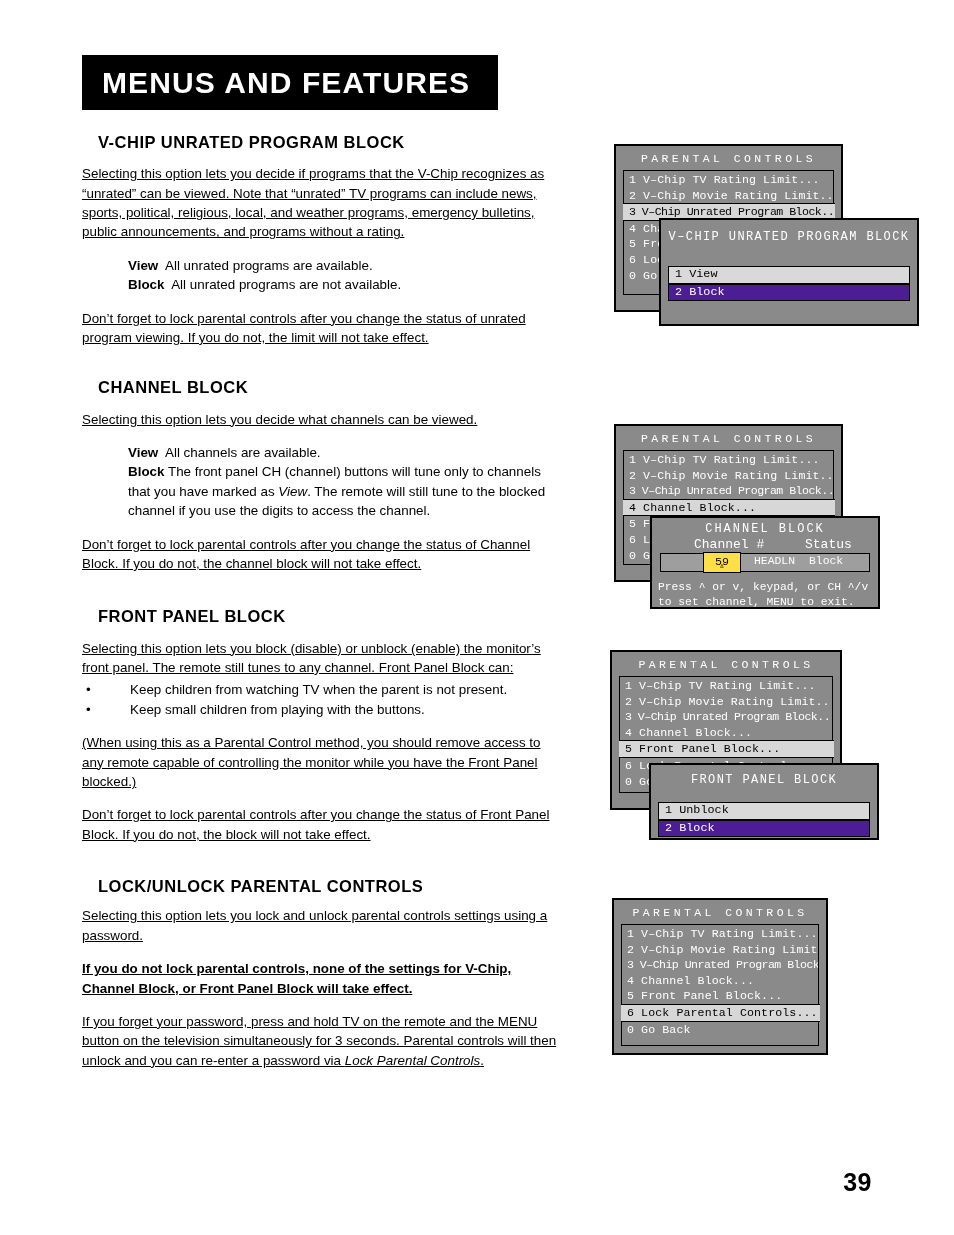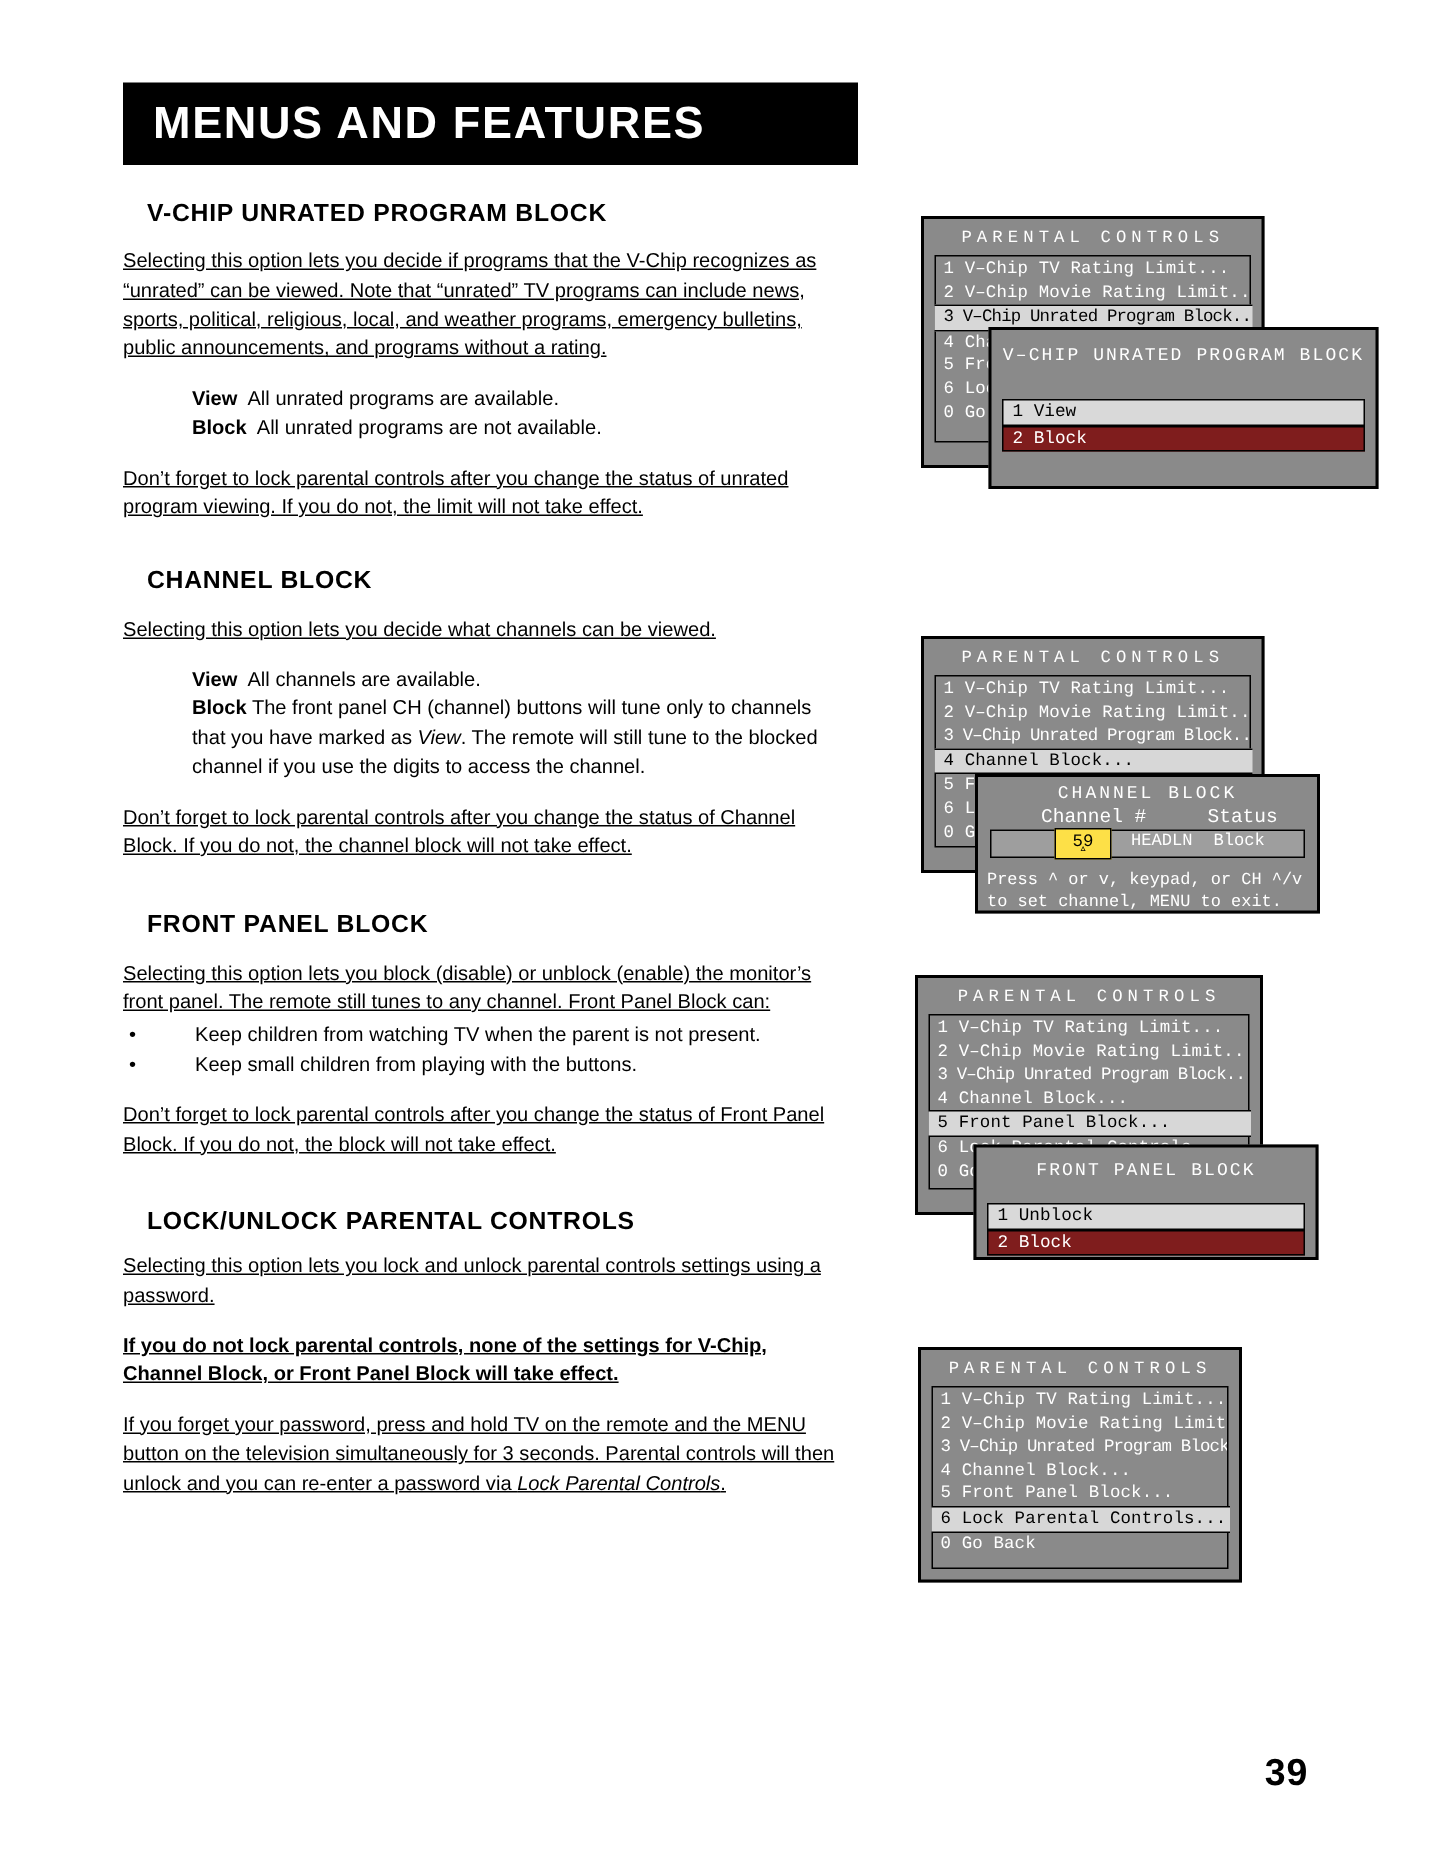--- a/index.html
+++ b/index.html
@@ -14,21 +14,21 @@
     font-family: "Liberation Sans", sans-serif;
     color: #000000;
     overflow: hidden;
   }
 
   
   #banner {
     position: absolute;
     left: 82px;
     top: 55px;
-    width: 490px;
+    width: 416px;
     height: 55px;
     background: #000000;
   }
   #banner-title {
     position: absolute;
     left: 20px;
     top: 50%;
     transform: translateY(-50%);
     color: #ffffff;
     font-family: "Liberation Sans", sans-serif;
@@ -169,21 +169,21 @@
     white-space: nowrap;
     font-family: "Liberation Mono", monospace;
   }
   .dlg-opt {
     font-size: 11.8px;
     line-height: 15.5px;
     color: #ffffff;
     padding-left: 6px;
     white-space: nowrap;
     font-family: "Liberation Mono", monospace;
-    background: #7f1d1d;
+    background: #4c1d95;
     border: 1.4px solid #000000;
     box-sizing: border-box;
   }
   .dlg-opt.sel {
     background: #d9d9d9;
     color: #000000;
   }
 
   
   .cb-hdrrow {
@@ -271,20 +271,21 @@
     <p class="para">Don’t forget to lock parental controls after you change the status of Channel Block. If you do not, the channel block will not take effect.</p>
   </div>
 
   <div class="section" style="margin-bottom:33px;">
     <h2 class="sec-title">FRONT PANEL BLOCK</h2>
     <p class="para" style="margin-bottom:3px;">Selecting this option lets you block (disable) or unblock (enable) the monitor’s front panel. The remote still tunes to any channel. Front Panel Block can:</p>
     <ul class="bullets">
       <li><span class="dot">•</span><span>Keep children from watching TV when the parent is not present.</span></li>
       <li><span class="dot">•</span><span>Keep small children from playing with the buttons.</span></li>
     </ul>
+    <p class="para">(When using this as a Parental Control method, you should remove access to any remote capable of controlling the monitor while you have the Front Panel blocked.)</p>
     <p class="para">Don’t forget to lock parental controls after you change the status of Front Panel Block. If you do not, the block will not take effect.</p>
   </div>
 
   <div class="section">
     <h2 class="sec-title" style="margin-bottom:11px;">LOCK/UNLOCK PARENTAL CONTROLS</h2>
     <p class="para">Selecting this option lets you lock and unlock parental controls settings using a password.</p>
     <p class="para bold">If you do not lock parental controls, none of the settings for V-Chip, Channel Block, or Front Panel Block will take effect.</p>
     <p class="para"><span>If you forget your password, press and hold TV on the remote and the MENU button on the television simultaneously for 3 seconds. Parental controls will then unlock and you can re-enter a password via </span><em class="it">Lock Parental Controls</em><span>.</span></p>
   </div>
 

